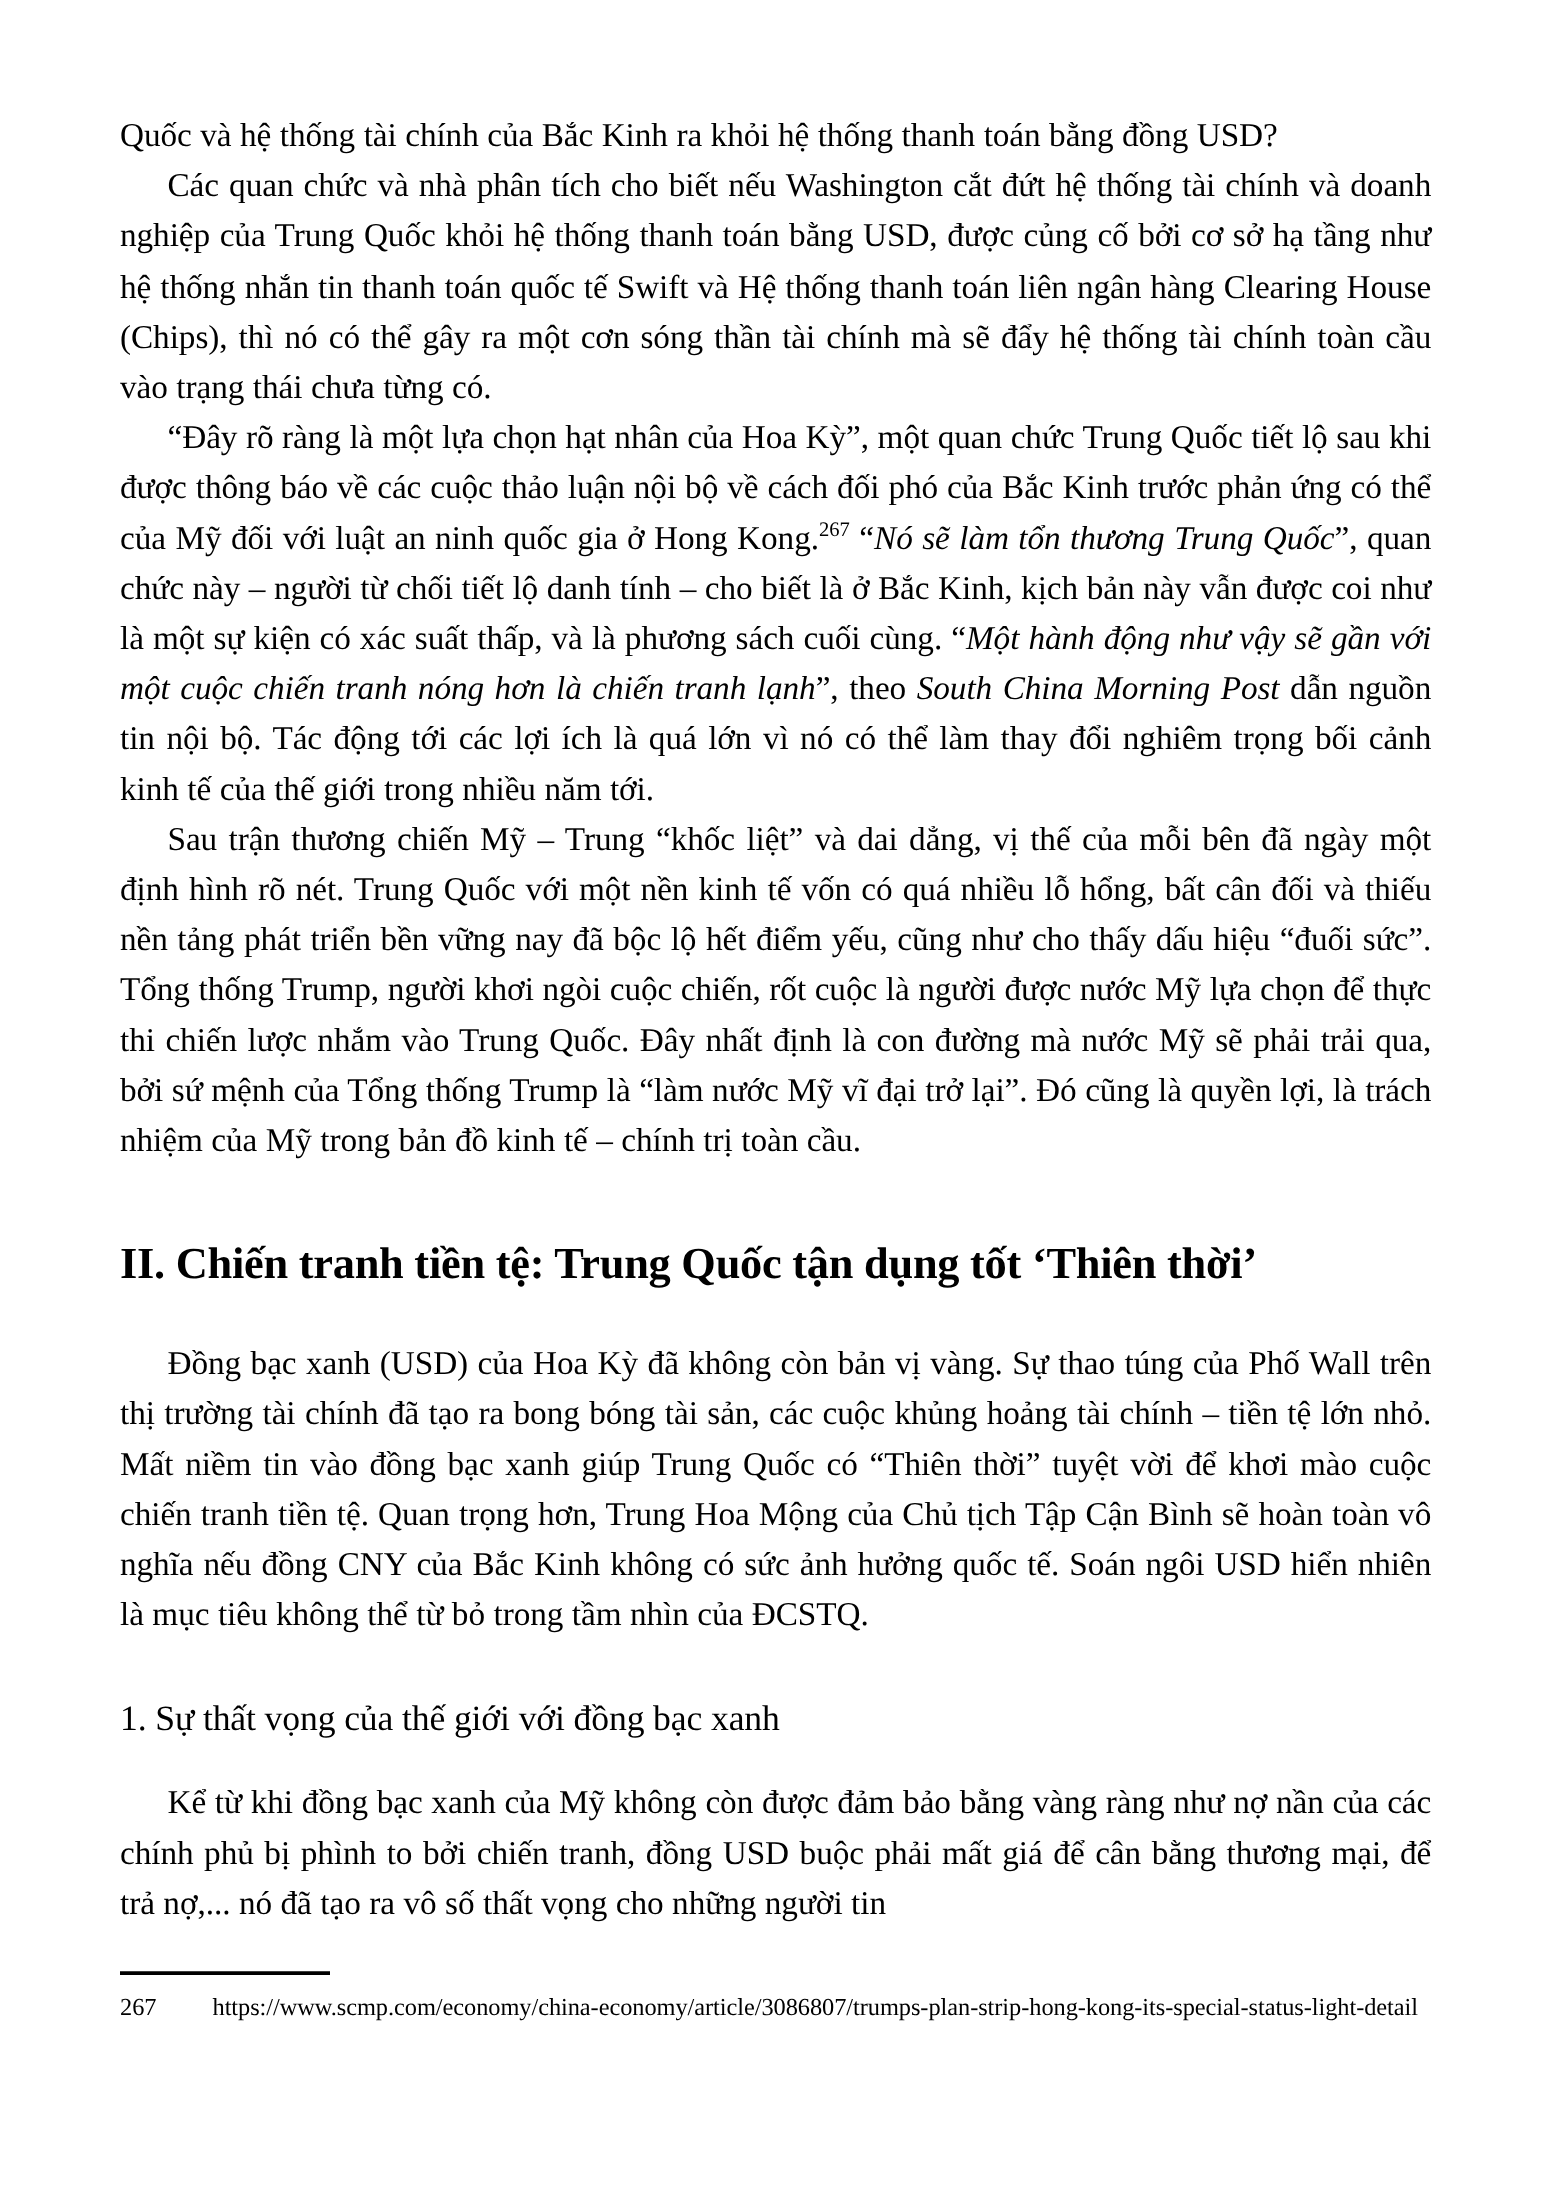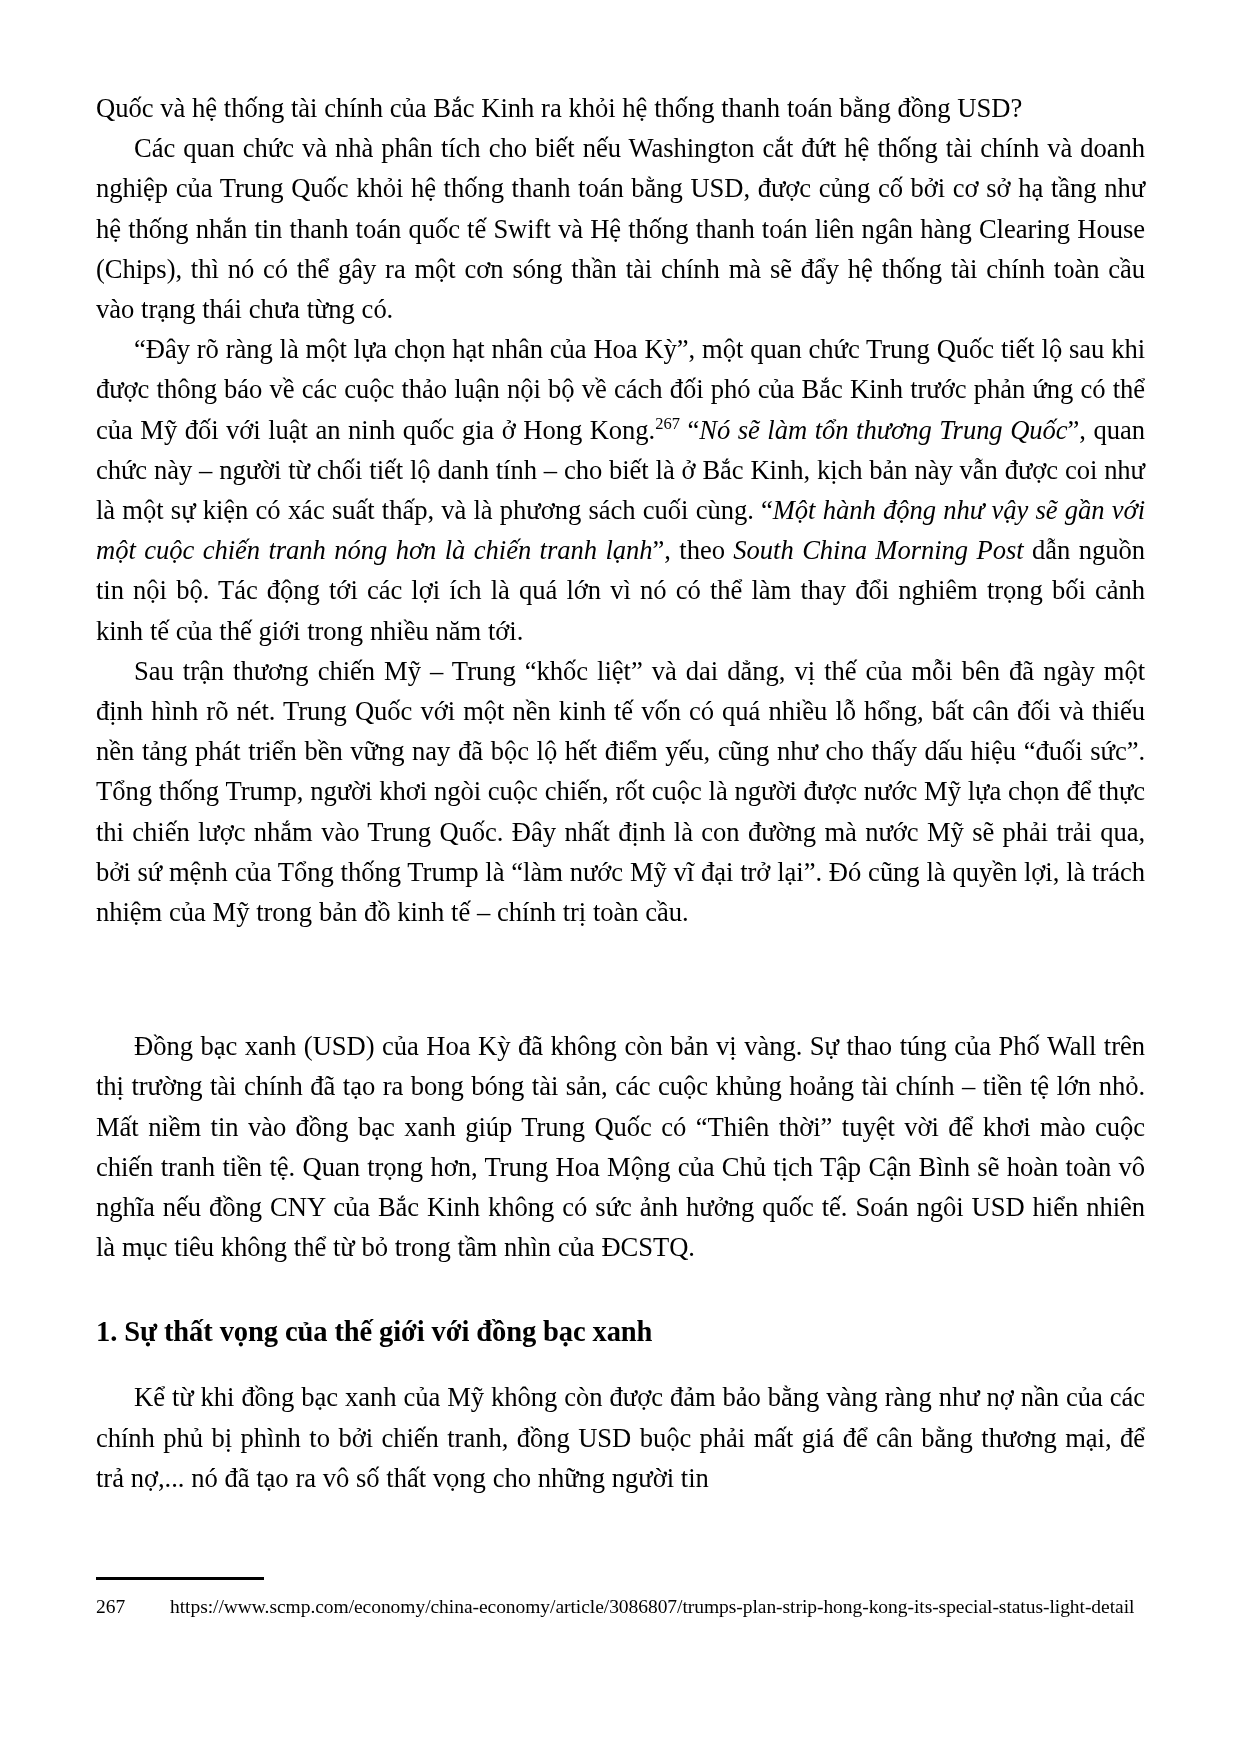--- a/index.html
+++ b/index.html
@@ -56,21 +56,21 @@
     font-size: 35.5px;
     line-height: 44px;
     font-weight: bold;
     text-align: left;
     letter-spacing: -0.2px;
   }
   h3.sub-head {
     margin: 0;
     font-size: 28.5px;
     line-height: 38px;
-    font-weight: bold;
+    font-weight: normal;
     text-align: left;
     letter-spacing: -0.1px;
   }
   .sp-before-head { height: 56px; }
   .sp-after-head  { height: 38px; }
   .sp-before-sub  { height: 46px; }
   .sp-after-sub   { height: 26px; }
 
   .footnote-zone {
     position: absolute;
@@ -118,20 +118,21 @@
 
     <p class="para indent">Các quan chức và nhà phân tích cho biết nếu Washington cắt đứt hệ thống tài chính và doanh nghiệp của Trung Quốc khỏi hệ thống thanh toán bằng USD, được củng cố bởi cơ sở hạ tầng như hệ thống nhắn tin thanh toán quốc tế Swift và Hệ thống thanh toán liên ngân hàng Clearing House (Chips), thì nó có thể gây ra một cơn sóng thần tài chính mà sẽ đẩy hệ thống tài chính toàn cầu vào trạng thái chưa từng có.</p>
 
     <p class="para indent">
       <span>“Đây rõ ràng là một lựa chọn hạt nhân của Hoa Kỳ”, một quan chức Trung Quốc tiết lộ sau khi được thông báo về các cuộc thảo luận nội bộ về cách đối phó của Bắc Kinh trước phản ứng có thể của Mỹ đối với luật an ninh quốc gia ở Hong Kong.</span><sup class="fnref">267</sup><span> “</span><span class="it">Nó sẽ làm tổn thương Trung Quốc</span><span>”, quan chức này – người từ chối tiết lộ danh tính – cho biết là ở Bắc Kinh, kịch bản này vẫn được coi như là một sự kiện có xác suất thấp, và là phương sách cuối cùng. “</span><span class="it">Một hành động như vậy sẽ gần với một cuộc chiến tranh nóng hơn là chiến tranh lạnh</span><span>”, theo </span><span class="it">South China Morning Post</span><span> dẫn nguồn tin nội bộ. Tác động tới các lợi ích là quá lớn vì nó có thể làm thay đổi nghiêm trọng bối cảnh kinh tế của thế giới trong nhiều năm tới.</span>
     </p>
 
     <p class="para indent">Sau trận thương chiến Mỹ – Trung “khốc liệt” và dai dẳng, vị thế của mỗi bên đã ngày một định hình rõ nét. Trung Quốc với một nền kinh tế vốn có quá nhiều lỗ hổng, bất cân đối và thiếu nền tảng phát triển bền vững nay đã bộc lộ hết điểm yếu, cũng như cho thấy dấu hiệu “đuối sức”. Tổng thống Trump, người khơi ngòi cuộc chiến, rốt cuộc là người được nước Mỹ lựa chọn để thực thi chiến lược nhắm vào Trung Quốc. Đây nhất định là con đường mà nước Mỹ sẽ phải trải qua, bởi sứ mệnh của Tổng thống Trump là “làm nước Mỹ vĩ đại trở lại”. Đó cũng là quyền lợi, là trách nhiệm của Mỹ trong bản đồ kinh tế – chính trị toàn cầu.</p>
 
     <div class="sp-before-head"></div>
+    <h2 class="sec-head">II. Chiến tranh tiền tệ: Trung Quốc tận dụng tốt ‘Thiên thời’</h2>
     <div class="sp-after-head"></div>
 
     <p class="para indent">Đồng bạc xanh (USD) của Hoa Kỳ đã không còn bản vị vàng. Sự thao túng của Phố Wall trên thị trường tài chính đã tạo ra bong bóng tài sản, các cuộc khủng hoảng tài chính – tiền tệ lớn nhỏ. Mất niềm tin vào đồng bạc xanh giúp Trung Quốc có “Thiên thời” tuyệt vời để khơi mào cuộc chiến tranh tiền tệ. Quan trọng hơn, Trung Hoa Mộng của Chủ tịch Tập Cận Bình sẽ hoàn toàn vô nghĩa nếu đồng CNY của Bắc Kinh không có sức ảnh hưởng quốc tế. Soán ngôi USD hiển nhiên là mục tiêu không thể từ bỏ trong tầm nhìn của ĐCSTQ.</p>
 
     <div class="sp-before-sub"></div>
     <h3 class="sub-head">1. Sự thất vọng của thế giới với đồng bạc xanh</h3>
     <div class="sp-after-sub"></div>
 
     <p class="para indent">Kể từ khi đồng bạc xanh của Mỹ không còn được đảm bảo bằng vàng ràng như nợ nần của các chính phủ bị phình to bởi chiến tranh, đồng USD buộc phải mất giá để cân bằng thương mại, để trả nợ,... nó đã tạo ra vô số thất vọng cho những người tin</p>
 

